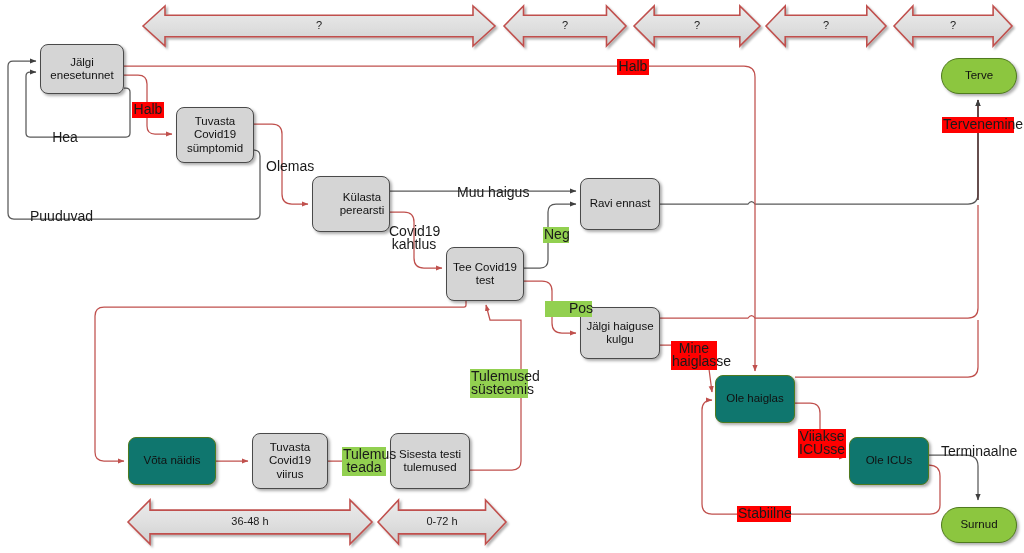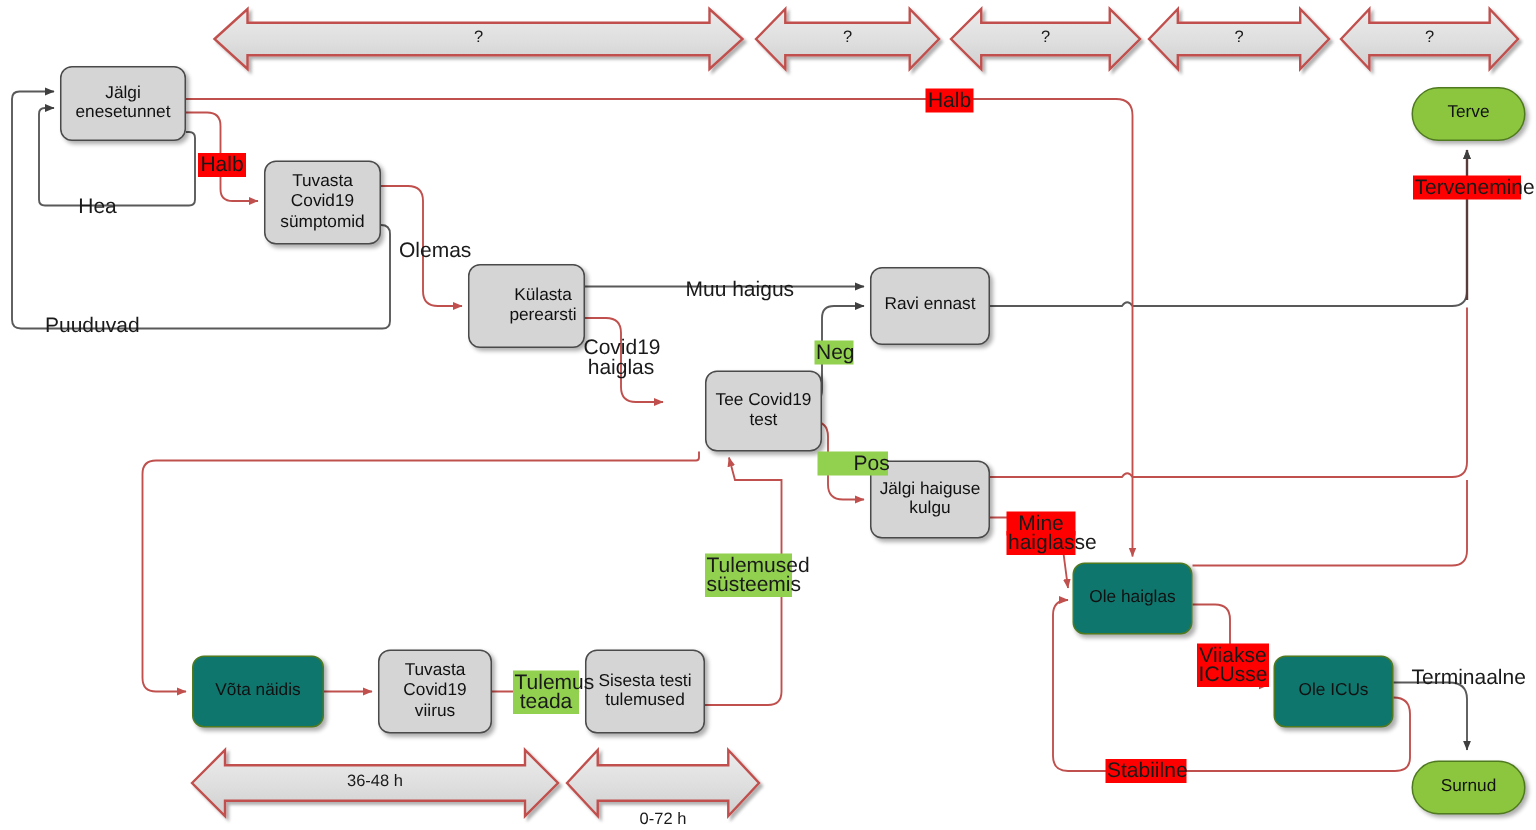--- a/index.html
+++ b/index.html
@@ -124,21 +124,21 @@
           <div>Covid19</div>
           <div>sümptomid</div>
         </div>
       </div>
       <div class="node proc" style="left: 312px; top: 176px; width: 78px; height: 56px; padding-left: 22px;">
         <div>
           <div>Külasta</div>
           <div>perearsti</div>
         </div>
       </div>
-      <div class="node proc" style="left: 446px; top: 247px; width: 78px; height: 54px; margin-left: 24px;">
+      <div class="node proc" style="left: 446px; top: 247px; width: 78px; height: 54px;">
         <div>
           <div>Tee Covid19</div>
           <div>test</div>
         </div>
       </div>
       <div class="node proc" style="left: 580px; top: 178px; width: 80px; height: 52px;">
         <div>
           <div>Ravi ennast</div>
         </div>
       </div>
@@ -188,21 +188,21 @@
       </div>
     </div>
 
   <div id="label-layer">
       <div class="lbl plain" style="left: 48px; top: 130px; width: 34px;">Hea</div>
       <div class="lbl red" style="left: 132px; top: 102px; width: 30px;">Halb</div>
       <div class="lbl plain" style="left: 30px; top: 209px; width: 60px;">Puuduvad</div>
       <div class="lbl plain" style="left: 266px; top: 159px; width: 46px;">Olemas</div>
       <div class="lbl plain" style="left: 457px; top: 185px; width: 72px;">Muu haigus</div>
       <div class="lbl plain" style="left: 389px; top: 224px; width: 50px;">Covid19</div>
-      <div class="lbl plain" style="left: 389px; top: 237px; width: 50px;">haiglas</div>
+      <div class="lbl plain" style="left: 389px; top: 237px; width: 50px;">kahtlus</div>
       <div class="lbl green-hl" style="left: 543px; top: 227px; width: 24px;">Neg</div>
       <div class="lbl green-hl" style="left: 545px; top: 301px; width: 22px; padding-left: 24px;">Pos</div>
       <div class="lbl red" style="left: 617px; top: 59px; width: 30px;">Halb</div>
       <div class="lbl red" style="left: 942px; top: 117px; width: 70px;">Tervenemine</div>
       <div class="lbl red" style="left: 671px; top: 341px; width: 44px;">Mine</div>
       <div class="lbl red" style="left: 671px; top: 354px; width: 44px;">haiglasse</div>
       <div class="lbl red" style="left: 798px; top: 429px; width: 46px;">Viiakse</div>
       <div class="lbl red" style="left: 798px; top: 442px; width: 46px;">ICUsse</div>
       <div class="lbl red" style="left: 737px; top: 506px; width: 52px;">Stabiilne</div>
       <div class="lbl plain" style="left: 941px; top: 444px; width: 76px;">Terminaalne</div>
@@ -212,16 +212,16 @@
       <div class="lbl green-hl" style="left: 470px; top: 382px; width: 56px;">süsteemis</div>
     </div>
 
   <div id="timeline-text-layer">
       <div class="lbl plain" style="left: 143px; top: 19px; width: 352px; text-align: center; font-size: 11px;">?</div>
       <div class="lbl plain" style="left: 504px; top: 19px; width: 122px; text-align: center; font-size: 11px;">?</div>
       <div class="lbl plain" style="left: 634px; top: 19px; width: 126px; text-align: center; font-size: 11px;">?</div>
       <div class="lbl plain" style="left: 766px; top: 19px; width: 120px; text-align: center; font-size: 11px;">?</div>
       <div class="lbl plain" style="left: 894px; top: 19px; width: 118px; text-align: center; font-size: 11px;">?</div>
       <div class="lbl plain" style="left: 128px; top: 515px; width: 244px; text-align: center; font-size: 11px;">36-48 h</div>
-      <div class="lbl plain" style="left: 378px; top: 515px; width: 128px; text-align: center; font-size: 11px; margin-top: 25px;">0-72 h</div>
+      <div class="lbl plain" style="left: 378px; top: 515px; width: 128px; text-align: center; font-size: 11px;">0-72 h</div>
     </div>
 
 </div>
 
 </body></html>

